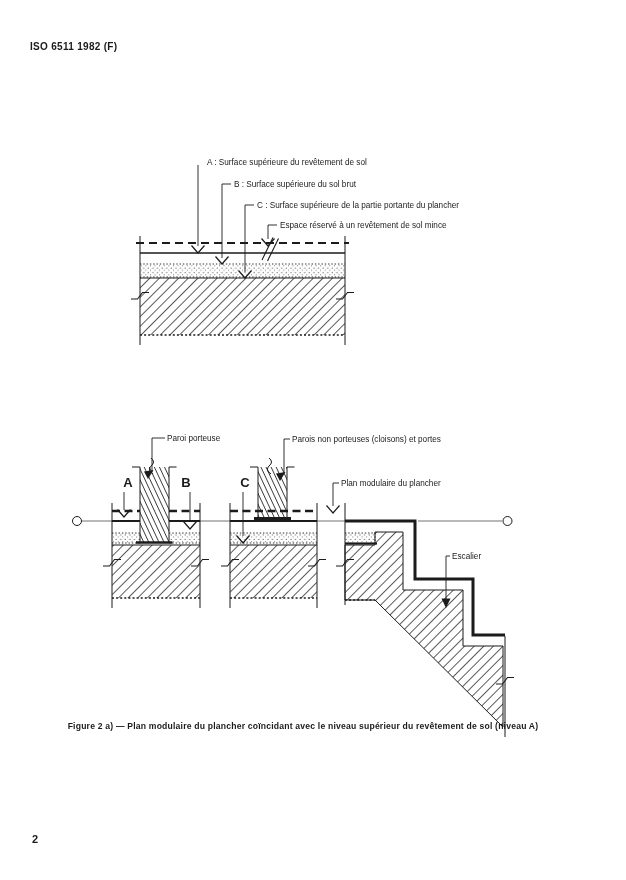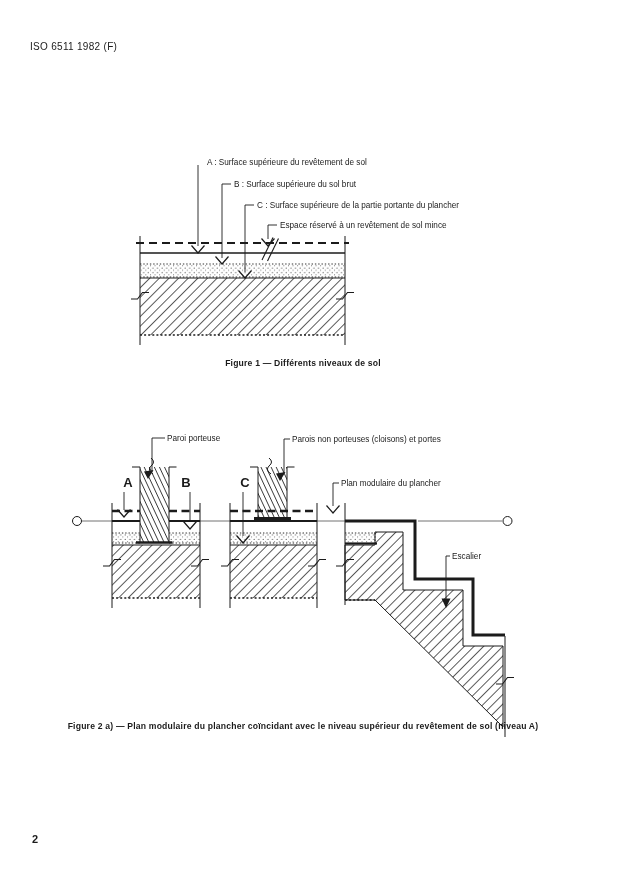--- a/index.html
+++ b/index.html
@@ -8,21 +8,21 @@
     width:626px;height:880px;
     margin:0 auto;
     background:#ffffff;
     font-family:"Liberation Sans", sans-serif;
     color:#1b1b1b;
     overflow:hidden;
   }
   .abs{position:absolute;}
   .doc-header{
     left:30px;top:41px;
-    font-size:10px;font-weight:normal;letter-spacing:0.3px;
+    font-size:10px;font-weight:bold;letter-spacing:0.3px;
   }
   .caption{
     left:20px;width:566px;
     text-align:center;
     font-size:8.6px;font-weight:bold;
     letter-spacing:0.2px;
   }
   .caption1{top:358px;}
   .caption2{top:721px;}
   .page-number{
@@ -220,17 +220,16 @@
       <g stroke="#1b1b1b" stroke-width="1.2">
         <path d="M117.5,509.5 L124,517 L130.5,509.5"></path>
         <path d="M183.5,521.5 L190,529 L196.5,521.5"></path>
         <path d="M236.5,535.5 L243,543 L249.5,535.5"></path>
         <path d="M326.5,505.5 L333,513 L339.5,505.5"></path>
       </g>
     </g>
   </svg>
 
   <div class="abs doc-header">ISO 6511 1982 (F)</div>
-  <div class="abs caption caption1">Figure 1 — Différents niveaux de sol</div>
   <div class="abs caption caption2">Figure 2 a) — Plan modulaire du plancher coïncidant avec le niveau supérieur du revêtement de sol (niveau A)</div>
   <div class="abs page-number">2</div>
 
 </div>
 
 </body></html>

